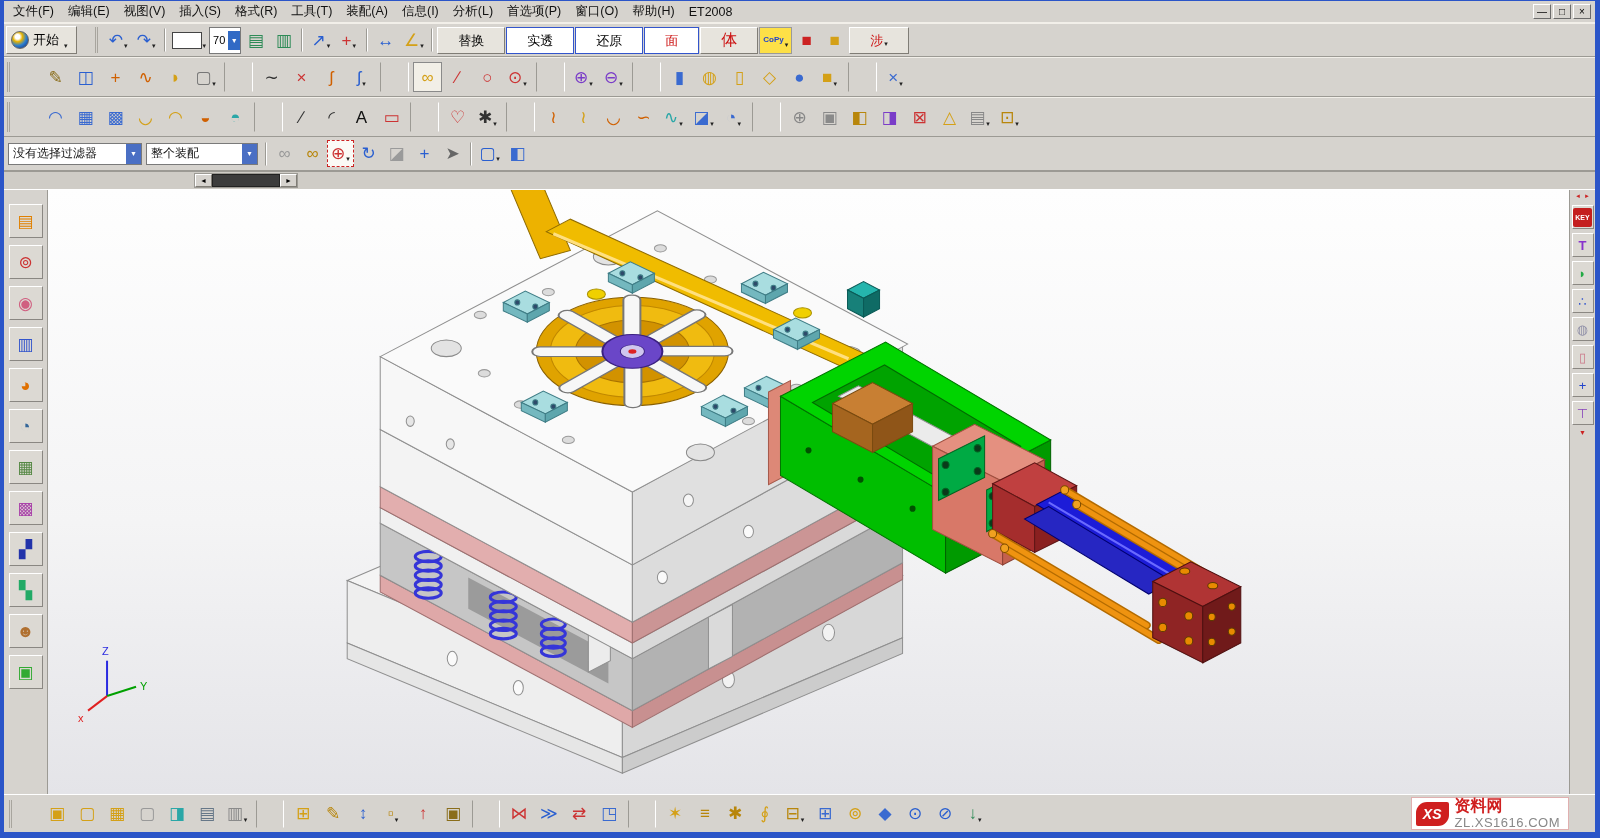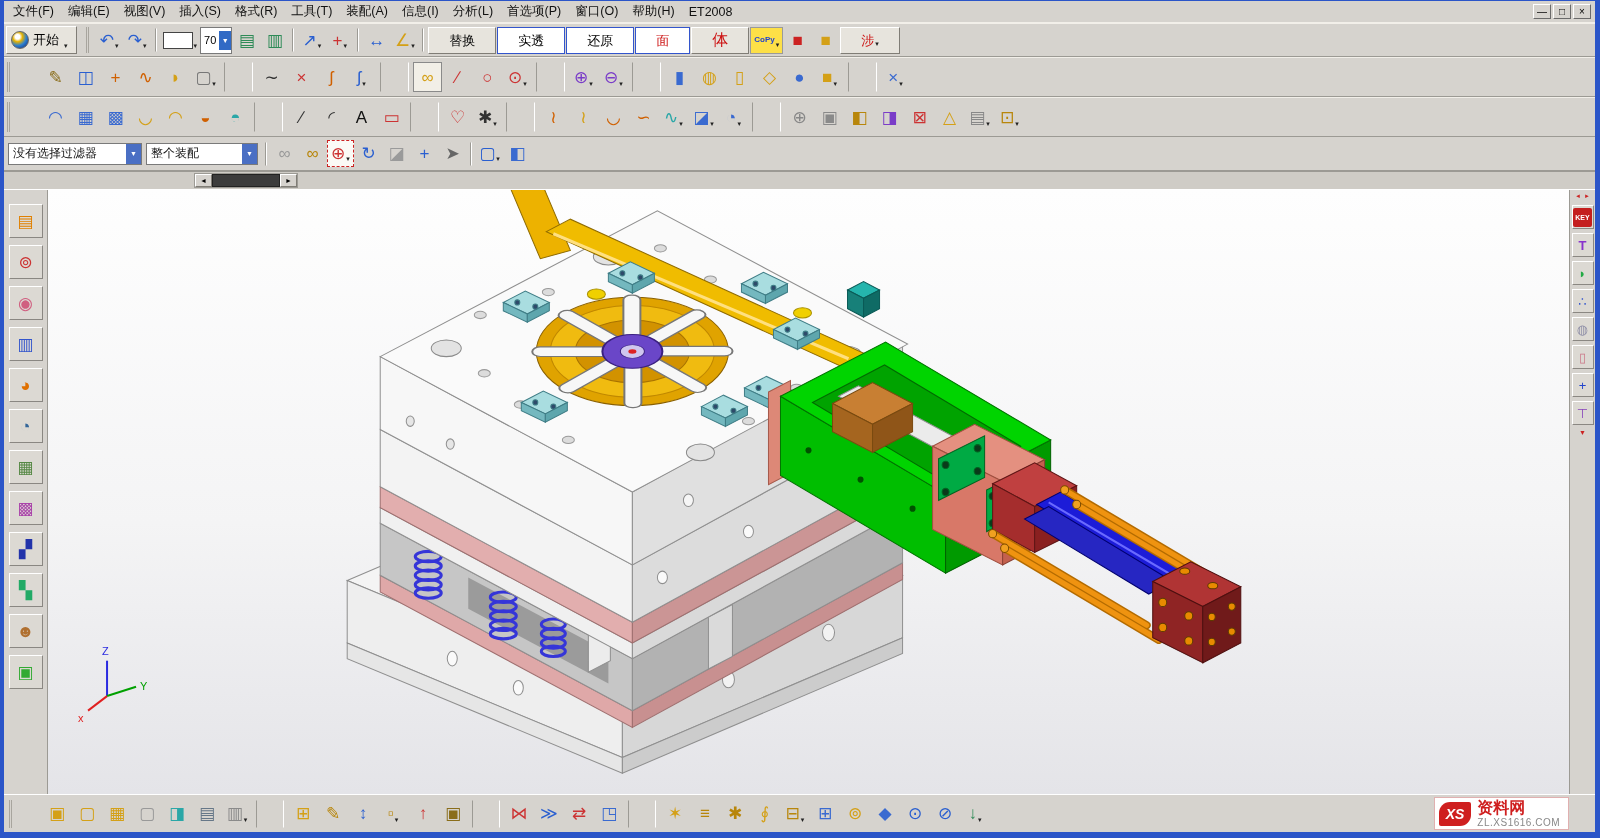--- a/index.html
+++ b/index.html
@@ -31,21 +31,21 @@
 .out{background:#fff;border:1px solid #3355cc}
 .red .g{color:#cc1111}
 .big .g{font-size:16px}
 .copy{min-width:0;padding:1px 3px;border:1px solid #9a9a9a;background:#fde047}
 .copy .g{font-size:8px;font-weight:bold;color:#2244cc}
 .swatch{min-width:0;padding:0 1px}
 .tbb.swatch .g:empty{display:inline-block;width:30px;height:17px;background:#fff;border:1px solid #444}
 .spin{min-width:0;background:#fff;border:1px solid #7a7a7a;padding:0}
 .spin .g{font-size:11px;padding:0 3px}
 .spin .dd{display:inline-flex;background:#316ac5;color:#fff;width:12px;height:19px;align-items:center;justify-content:center;font-size:7px;margin:0;padding:0;align-self:center}
-.start-btn{display:flex;align-items:center;gap:4px;height:28px;padding:0 8px 0 4px;border:1px solid;border-color:#fff #807d76 #807d76 #fff;background:#e7e4dd;font-size:13px;margin-right:8px;font-family:inherit}
+.start-btn{display:flex;align-items:center;gap:4px;height:28px;padding:0 8px 0 4px;border:1px solid;border-color:#fff #807d76 #807d76 #fff;background:#e7e4dd;font-size:13px;margin-right:17px;font-family:inherit}
 .nx-logo{width:18px;height:18px;border-radius:50%;background:radial-gradient(circle at 35% 30%,#ffffff 0 15%,#e8b300 32%,#2a7fd0 58%,#1a3f8f 85%);border:1px solid #666}
 
 .selbar{height:34px;display:flex;align-items:center;gap:4px;padding:2px 4px;background:#d6d3ce;border-bottom:1px solid #9c9a94}
 .combo{display:flex;align-items:center;height:22px;background:#fff;border:1px solid #7a7a7a;font-size:12px}
 .combo-text{padding:0 4px;white-space:nowrap;overflow:hidden}
 .combo-arrow{width:15px;height:20px;margin-left:auto;background:#4a6fc4;color:#fff;font-size:7px;display:flex;align-items:center;justify-content:center}
 .combo.filter{width:134px}.combo.scope{width:112px}
 
 .statusbar{height:21px;display:flex;align-items:center;background:#d6d3ce;font-size:12.5px;font-weight:bold;padding-left:6px;border-top:1px solid #f2efe9}
 .scrollrow{height:18px;background:#cfccc6;border-top:1px solid #9c9a94;display:flex;align-items:center}
@@ -67,21 +67,21 @@
 .keycap .g{background:#c41e1e;color:#fff;font-size:7px;font-weight:bold;padding:6px 2px;border-radius:2px}
 .boldg .g{font-weight:bold}
 .rt-down{color:#cc2222;font-size:7px;margin-top:4px}
 
 .bottom-tb{height:38px;background:#d6d3ce;border-top:1px solid #fff;display:flex;align-items:center;padding:2px 4px}
 .bottom-tb .tb-items{gap:2px}
 .bottom-tb .tbb{min-width:28px;height:28px}
 .watermark{margin-left:auto;margin-right:22px;display:flex;align-items:center;gap:6px;background:#fff;border:1px solid #e0b0b0;padding:2px 8px 2px 4px;height:33px}
 .wm-logo{background:#cf1f1f;color:#fff;font-style:italic;font-weight:bold;font-size:14px;padding:4px 7px;border-radius:11px 2px 11px 2px}
 .wm-name{color:#cf1f1f;font-weight:bold;font-size:16px;line-height:1.1}
-.wm-url{font-size:10px;color:#888;letter-spacing:.5px}
+.wm-url{font-size:13px;color:#888;letter-spacing:.5px}
 </style>
 </head>
 <body>
 
 <div class="window">
 
   <div class="menubar">
     <div class="menus">
 
     <span class="menu-item">文件(F)</span>

